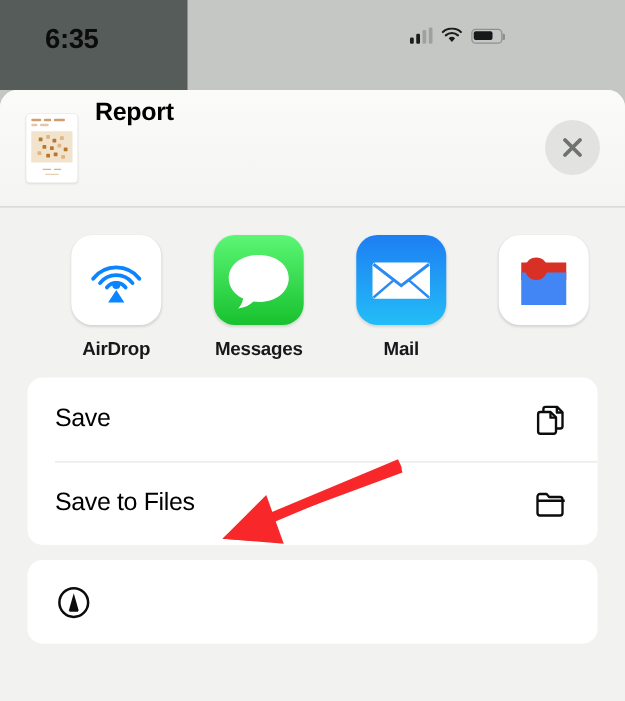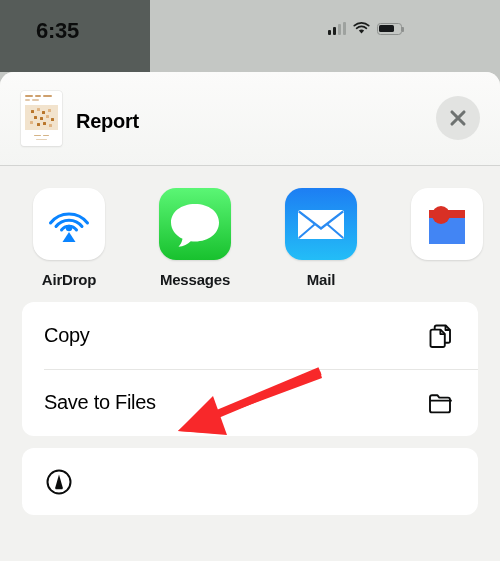--- a/index.html
+++ b/index.html
@@ -81,21 +81,21 @@
     background:#f2e3cd;
   }
   .thumb-dot {
     position:absolute; width:2.6px; height:2.6px; background:#b9762c; border-radius:.5px;
   }
   .thumb-dot.lt { background:#e0b483; }
   .thumb-foot {
     position:absolute; height:1.4px; background:#cba169; border-radius:1px; opacity:.8;
   }
   #doc-title {
-    position:absolute; left:76px; top:38px;
+    position:absolute; left:76px; top:7px;
     font-size:20px; font-weight:bold; color:#000000;
     letter-spacing:-0.25px;
   }
   #doc-subtitle {
     position:absolute; left:76px; top:48px;
     font-size:16px; color:#8b8d8b; letter-spacing:-0.1px;
   }
   #close-button {
     position:absolute; right:20px; top:24px;
     width:44px; height:44px; border-radius:50%;
@@ -107,22 +107,22 @@
 
   
   #app-row {
     position:relative;
     height:136px;
     padding:22px 0 0 0;
     overflow:hidden;
   }
   #app-scroll {
     display:flex; align-items:flex-start;
-    gap:12px;
-    padding-left:12px;
+    gap:0;
+    padding-left:36px;
   }
   .app-item {
     width:114px; flex:0 0 114px;
     display:flex; flex-direction:column; align-items:center;
     cursor:pointer;
   }
   .app-icon {
     width:72px; height:72px; border-radius:17px;
     position:relative; overflow:hidden;
     box-shadow:0 1px 2px rgba(0,0,0,.12);
@@ -292,21 +292,21 @@
         </div>
 
       </div>
     </div>
 
     <div id="actions">
 
       <div class="action-card">
 
         <div class="action-row">
-          <span class="action-label">Copy</span>
+          <span class="action-label">Save</span>
           <span class="action-icon">
             <svg width="28" height="28" viewBox="0 0 28 28">
               <path d="M9.5 3.5 h9.2 l4.3 4.3 v11.2 a1.8 1.8 0 0 1 -1.8 1.8 h-11.7 a1.8 1.8 0 0 1 -1.8 -1.8 v-13.7 a1.8 1.8 0 0 1 1.8 -1.8 Z" fill="#ffffff" stroke="#0b0c0c" stroke-width="1.9" stroke-linejoin="round"></path>
               <path d="M18.5 3.6 v4.4 h4.4" fill="none" stroke="#0b0c0c" stroke-width="1.9" stroke-linejoin="round"></path>
               <path d="M5.3 7.6 h8.2 l4.3 4.3 v11.3 a1.8 1.8 0 0 1 -1.8 1.8 h-10.7 a1.8 1.8 0 0 1 -1.8 -1.8 v-13.8 a1.8 1.8 0 0 1 1.8 -1.8 Z" fill="#ffffff" stroke="#0b0c0c" stroke-width="1.9" stroke-linejoin="round"></path>
               <path d="M13.4 7.7 v4.4 h4.4" fill="none" stroke="#0b0c0c" stroke-width="1.9" stroke-linejoin="round"></path>
             </svg>
           </span>
         </div>
 

